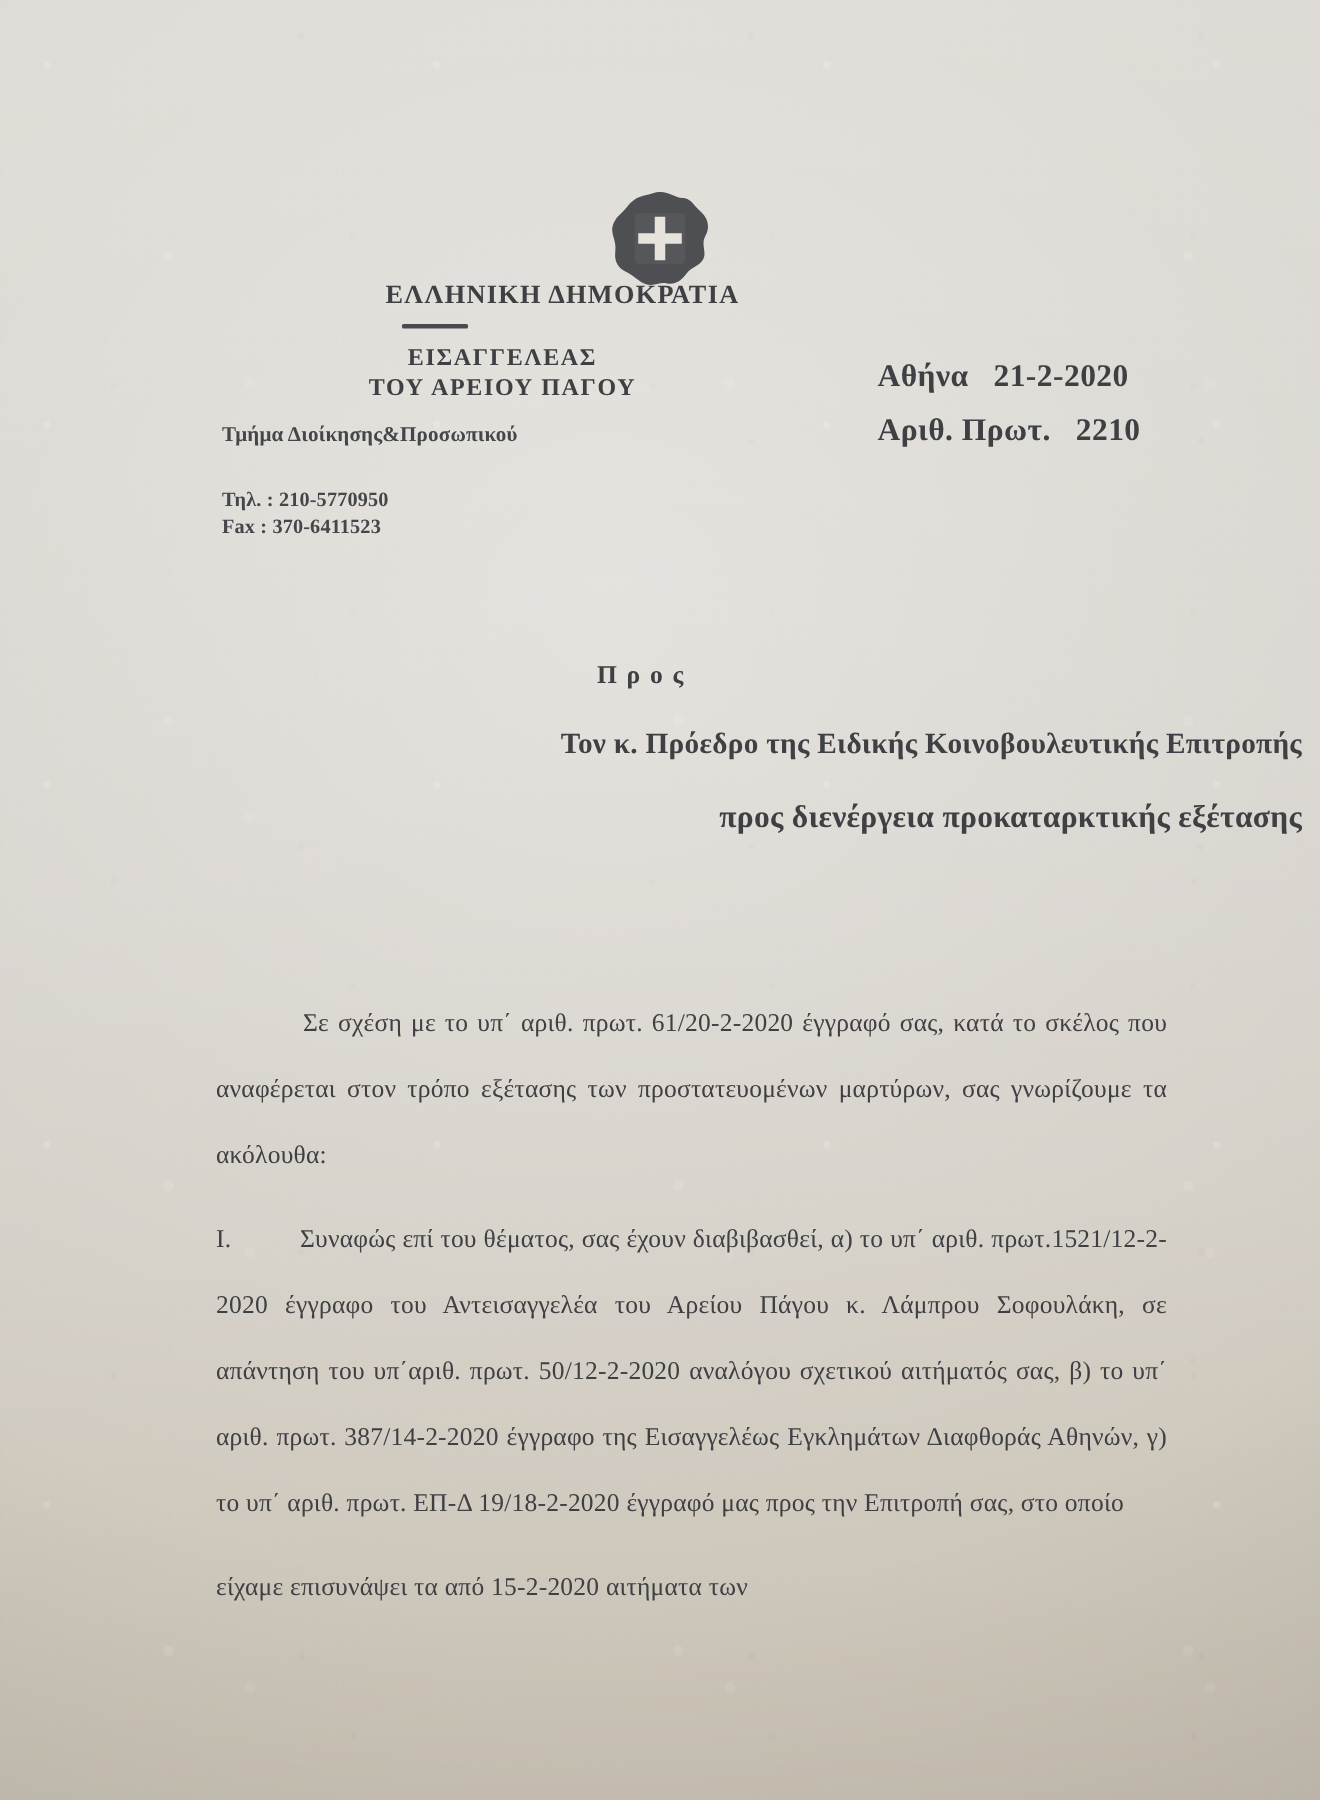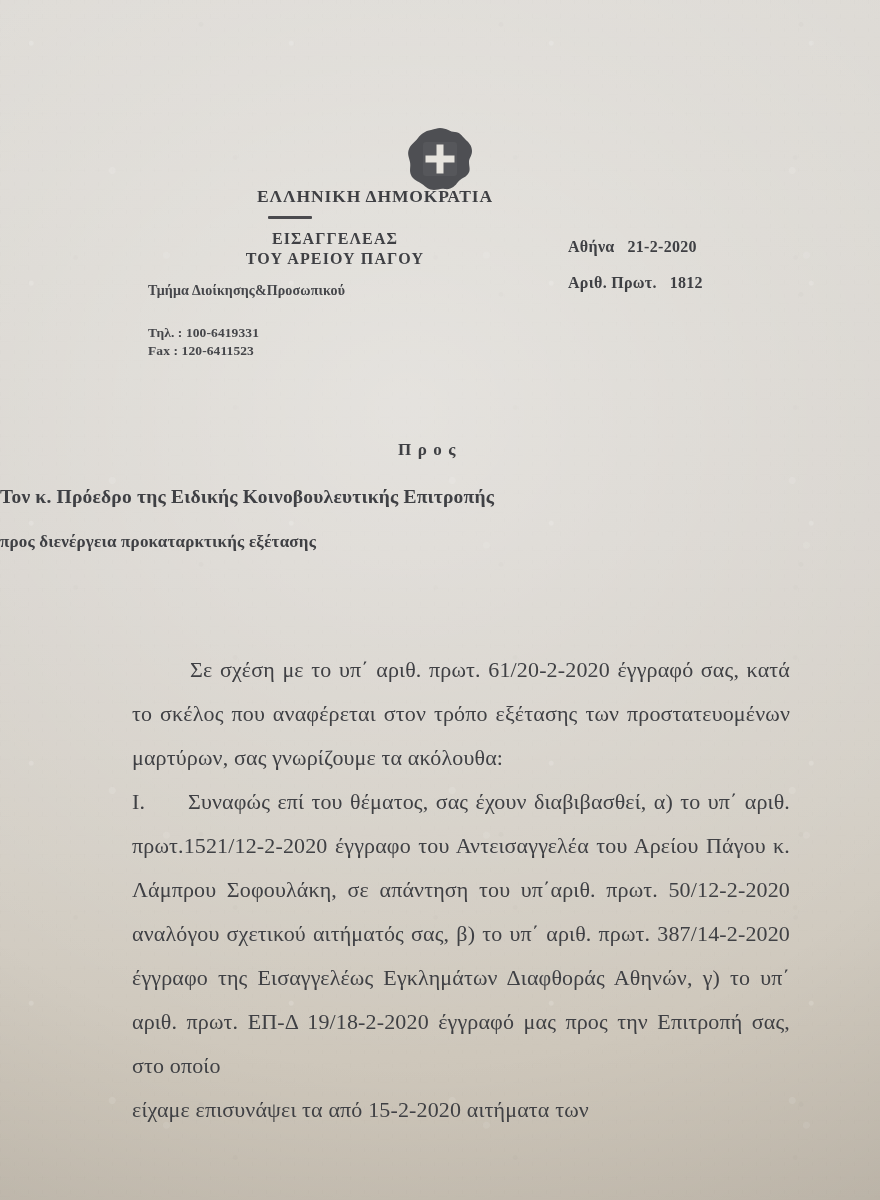--- a/index.html
+++ b/index.html
@@ -112,59 +112,59 @@
     font-size: 13.5px;
     font-weight: bold;
     letter-spacing: 0.1px;
     color: #45464a;
   }
   #contact-tel { top: 325px; }
   #contact-fax { top: 343px; }
 
   
   #date-line, #protocol-line {
-    left: 568px;
-    font-size: 16px;
+    left: 585px;
+    font-size: 21px;
     font-weight: bold;
     letter-spacing: 0.3px;
     color: #3f4044;
     white-space: pre;
   }
   #date-line { top: 238px; }
   #protocol-line { top: 274px; }
 
   
   #to-label {
     left: 0; right: 0; top: 440px;
     text-align: center;
     font-size: 17px;
     font-weight: bold;
     letter-spacing: 6.5px;
     color: #3f4044;
     padding-right: 20px;
   }
   .addressee {
-    left: 0; right: 0;
-    text-align: left;
+    left: 0; right: 12px;
+    text-align: right;
     font-weight: bold;
     color: #3f4044;
   }
   #addressee-1 { top: 486px; font-size: 19.5px; letter-spacing: 0.2px; }
-  #addressee-2 { top: 532px; font-size: 17px; letter-spacing: 0.2px; }
+  #addressee-2 { top: 532px; font-size: 21px; letter-spacing: 0.2px; }
   #addressee-3 { top: 571px; font-size: 19px;  letter-spacing: 0.3px; }
 
   
   #body {
     left: 132px;
     top: 648px;
     width: 658px;
   }
   .para {
-    margin: 0;
-    font-size: 22px;
+    margin: 12px;
+    font-size: 17px;
     color: #3f4044;
     text-align: justify;
     text-justify: inter-word;
     letter-spacing: 0.15px;
     line-height: 44px;
   }
   #para-intro { text-indent: 58px; }
   #para-section { margin-top: 0; }
   .sec-num { display: inline-block; width: 56px; }
   #body .para:last-child { text-align: left; }
@@ -205,25 +205,25 @@
 
     <div id="republic-title" class="tl">ΕΛΛΗΝΙΚΗ ΔΗΜΟΚΡΑΤΙΑ</div>
 
     <div id="header-rule" class="tl"></div>
 
     <div id="office-line1" class="tl">ΕΙΣΑΓΓΕΛΕΑΣ</div>
     <div id="office-line2" class="tl">ΤΟΥ ΑΡΕΙΟΥ ΠΑΓΟΥ</div>
 
     <div id="department" class="tl">Τμήμα Διοίκησης&amp;Προσωπικού</div>
 
-    <div id="contact-tel" class="tl">Τηλ. : 100-6419331</div>
-    <div id="contact-fax" class="tl">Fax : 120-6411523</div>
+    <div id="contact-tel" class="tl">Τηλ. : 210-5770950</div>
+    <div id="contact-fax" class="tl">Fax : 370-6411523</div>
 
     <div id="date-line" class="tl">Αθήνα   21-2-2020</div>
-    <div id="protocol-line" class="tl">Αριθ. Πρωτ.   1812</div>
+    <div id="protocol-line" class="tl">Αριθ. Πρωτ.   2210</div>
 
     <div id="to-label" class="tl">Προς</div>
     <div id="addressee-1" class="tl addressee">Τον κ. Πρόεδρο της Ειδικής Κοινοβουλευτικής Επιτροπής</div>
     <div id="addressee-2" class="tl addressee">προς διενέργεια προκαταρκτικής εξέτασης</div>
 
     <div id="body" class="tl">
       <p id="para-intro" class="para">Σε σχέση με το υπ΄ αριθ. πρωτ. 61/20-2-2020 έγγραφό σας, κατά το σκέλος που αναφέρεται στον τρόπο εξέτασης των προστατευομένων μαρτύρων, σας γνωρίζουμε τα ακόλουθα:</p>
       <p id="para-section" class="para"><span class="sec-num">Ι.</span><span>Συναφώς επί του θέματος, σας έχουν διαβιβασθεί, α) το υπ΄ αριθ. πρωτ.1521/12-2-2020 έγγραφο του Αντεισαγγελέα του Αρείου Πάγου κ. Λάμπρου Σοφουλάκη, σε απάντηση του υπ΄αριθ. πρωτ. 50/12-2-2020 αναλόγου σχετικού αιτήματός σας, β) το υπ΄ αριθ. πρωτ. 387/14-2-2020 έγγραφο της Εισαγγελέως Εγκλημάτων Διαφθοράς Αθηνών,  γ) το υπ΄ αριθ. πρωτ. ΕΠ-Δ 19/18-2-2020 έγγραφό μας προς την Επιτροπή σας, στο οποίο</span></p>
       <p class="para">είχαμε    επισυνάψει    τα    από    15-2-2020    αιτήματα    των</p>
     </div>

